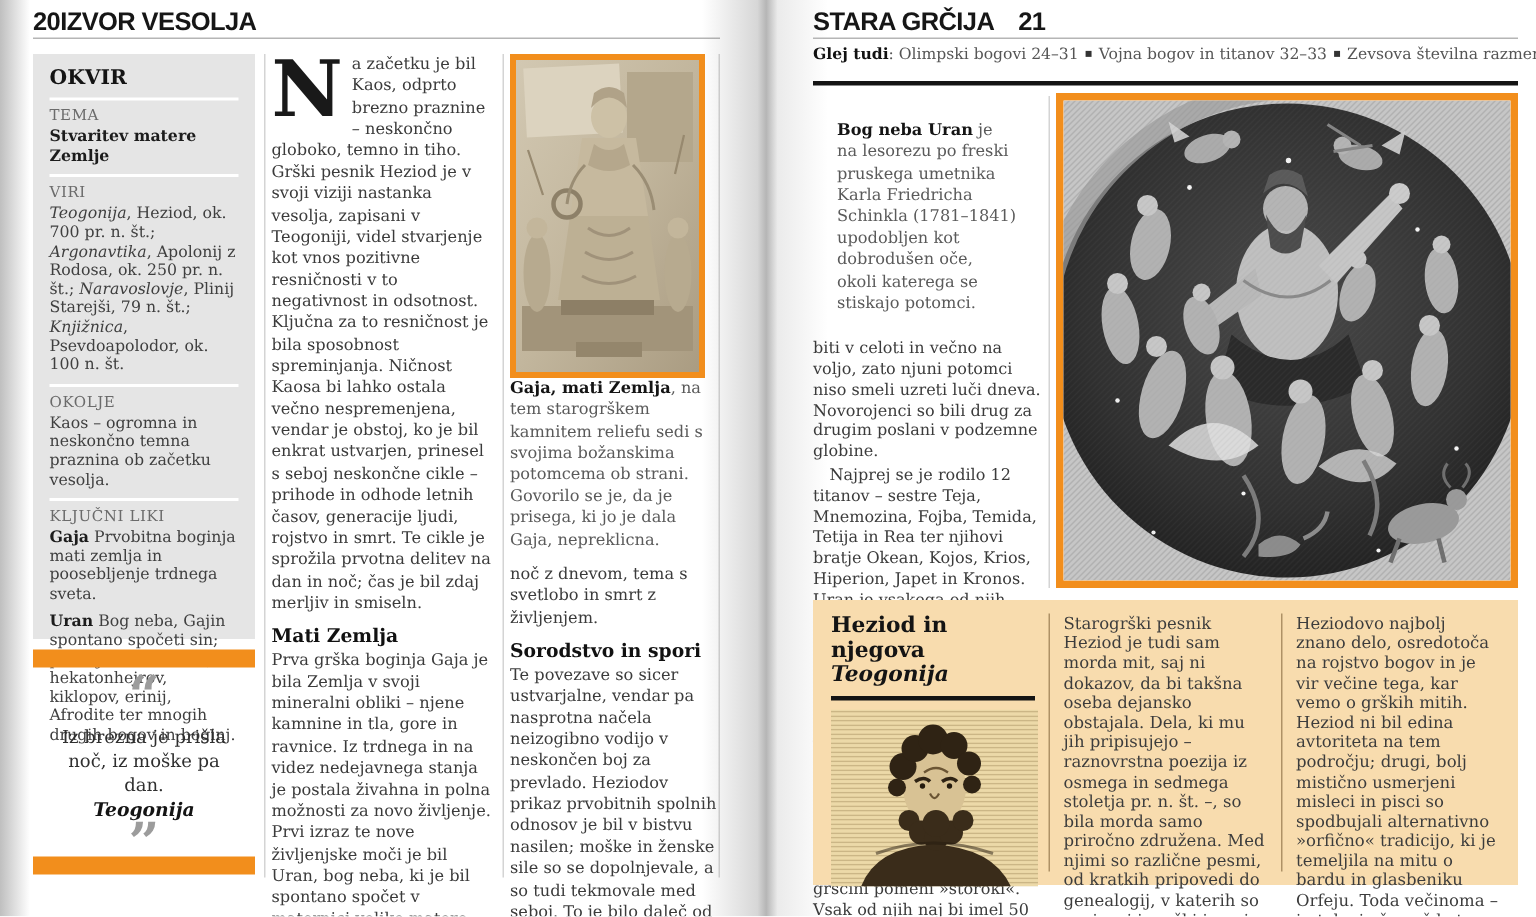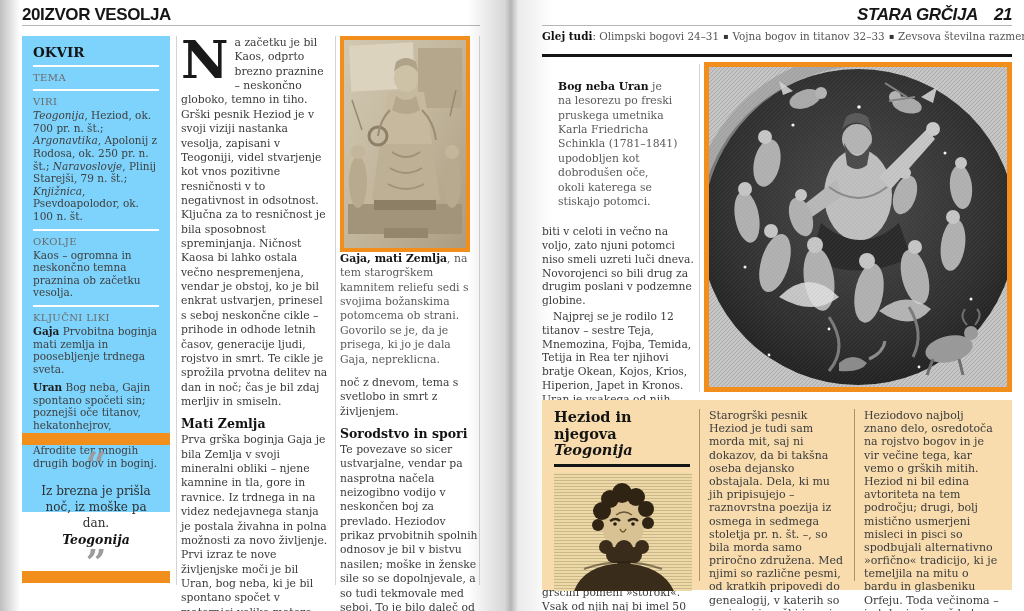--- a/index.html
+++ b/index.html
@@ -8,27 +8,27 @@
   
   .edge-left{position:absolute;left:0;top:0;width:20px;height:611px;
              background:linear-gradient(to right,#bfbfbf,rgba(255,255,255,0));}
   .gutter{position:absolute;left:468px;top:0;width:84px;height:611px;
           background:linear-gradient(to right,rgba(255,255,255,0) 0%,rgba(110,110,110,.28) 44%,
           rgba(80,80,80,.42) 51%,rgba(130,130,130,.16) 60%,rgba(255,255,255,0) 100%);}
   
   .phead{position:absolute;top:5px;font-family:"Liberation Sans",sans-serif;font-weight:700;
          font-size:17px;letter-spacing:-.4px;color:#161616;}
   .phead .sect{}
-  .phead-r{left:542px;width:470px;text-align:right;font-style:italic;}
+  .phead-r{left:542px;width:470px;}
   .phead-r .pnum{margin-left:16px;}
   .hrule{position:absolute;height:1px;background:#b5b5b5;}
   .blackbar{position:absolute;height:3px;background:#141414;}
   .vr{position:absolute;width:1px;background:#d4d4d4;}
   
-  .sidebar{position:absolute;left:22px;top:36px;width:148px;height:476px;background:#7dd3fc;
+  .sidebar{position:absolute;left:22px;top:36px;width:148px;height:390px;background:#e5e5e5;
            box-sizing:border-box;padding:8px 11px;font-size:10.5px;line-height:1.2;color:#3f3f3f;}
   .sidebar h3{margin:0 0 5px;font-size:13.5px;color:#141414;}
   .wrule{height:2px;background:#fff;margin:5px 0 5px;}
   .slabel{font-size:10px;color:#6b6b6b;letter-spacing:.4px;margin:1px 0 1px;}
   .sidebar p{margin:0 0 6px;}
   .sidebar .bold{font-weight:700;color:#1c1c1c;}
   .char b{color:#1c1c1c;}
   
   .quotebox{position:absolute;left:22px;top:433px;width:148px;height:150px;text-align:center;}
   .obar{position:absolute;left:0;width:148px;height:12px;background:#F28E1C;}
@@ -73,20 +73,21 @@
 
   <div class="phead" style="left:22px;">
     <span class="pnum">20</span><span class="sect">IZVOR VESOLJA</span>
   </div>
   <div class="hrule" style="left:22px;top:25px;width:458px;"></div>
 
   <aside class="sidebar">
     <h3>OKVIR</h3>
     <div class="wrule"></div>
     <div class="slabel">TEMA</div>
+    <p class="bold">Stvaritev matere Zemlje</p>
     <div class="wrule"></div>
     <div class="slabel">VIRI</div>
     <p><i>Teogonija</i><span>, Heziod, ok. 700 pr. n. št.; </span><i>Argonavtika</i><span>, Apolonij z Rodosa, ok. 250 pr. n. št.; </span><i>Naravoslovje</i><span>, Plinij Starejši, 79 n. št.; </span><i>Knjižnica</i><span>, Psevdoapolodor, ok. 100 n. št.</span></p>
     <div class="wrule"></div>
     <div class="slabel">OKOLJE</div>
     <p>Kaos – ogromna in neskončno temna praznina ob začetku vesolja.</p>
     <div class="wrule"></div>
     <div class="slabel">KLJUČNI LIKI</div>
     <p class="char"><b>Gaja</b><span> Prvobitna boginja mati zemlja in poosebljenje trdnega sveta.</span></p>
     <p class="char"><b>Uran</b><span> Bog neba, Gajin spontano spočeti sin; poznejši oče titanov, hekatonhejrov, kiklopov, erinij, Afrodite ter mnogih drugih bogov in boginj.</span></p>

